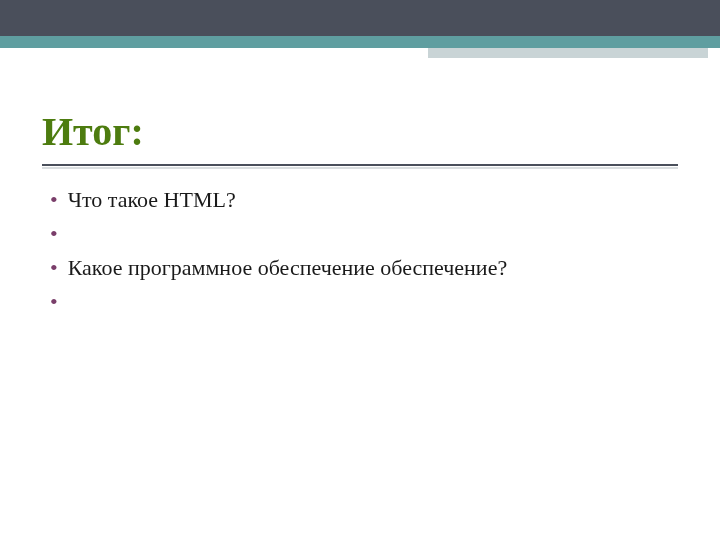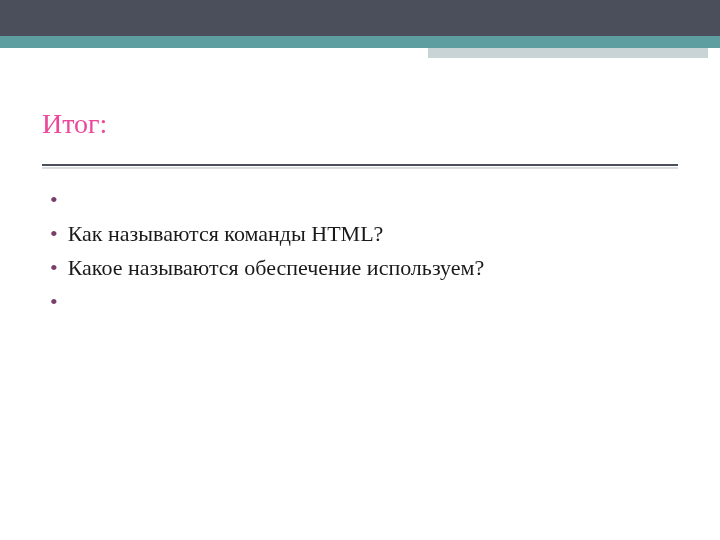--- a/index.html
+++ b/index.html
@@ -50,23 +50,23 @@
     width: 280px;
     height: 10px;
     background: #c9d4d6;
   }
 
   
   .title {
     position: absolute;
     left: 42px;
     top: 108px;
-    font-size: 28px;
-    color: #ec4899;
-    font-weight: 400;
+    font-size: 40px;
+    color: #4d7c0f;
+    font-weight: 700;
   }
 
   
   .divider-dark {
     position: absolute;
     left: 42px;
     top: 164px;
     width: 636px;
     height: 2px;
     background: #4a4f5b;
@@ -115,27 +115,27 @@
   <div class="accent-short"></div>
 
   <div class="title">Итог:</div>
 
   <div class="divider-dark"></div>
   <div class="divider-light"></div>
 
   <div class="bullets">
     <div class="bullet">
       <span class="bullet-marker">•</span>
+      <span class="bullet-text">Что такое HTML?</span>
     </div>
     <div class="bullet">
       <span class="bullet-marker">•</span>
-      <span class="bullet-text">Как называются команды HTML?</span>
     </div>
     <div class="bullet">
       <span class="bullet-marker">•</span>
-      <span class="bullet-text">Какое называются обеспечение используем?</span>
+      <span class="bullet-text">Какое программное обеспечение обеспечение?</span>
     </div>
     <div class="bullet">
       <span class="bullet-marker">•</span>
     </div>
   </div>
 
 </div>
 
 </body></html>

